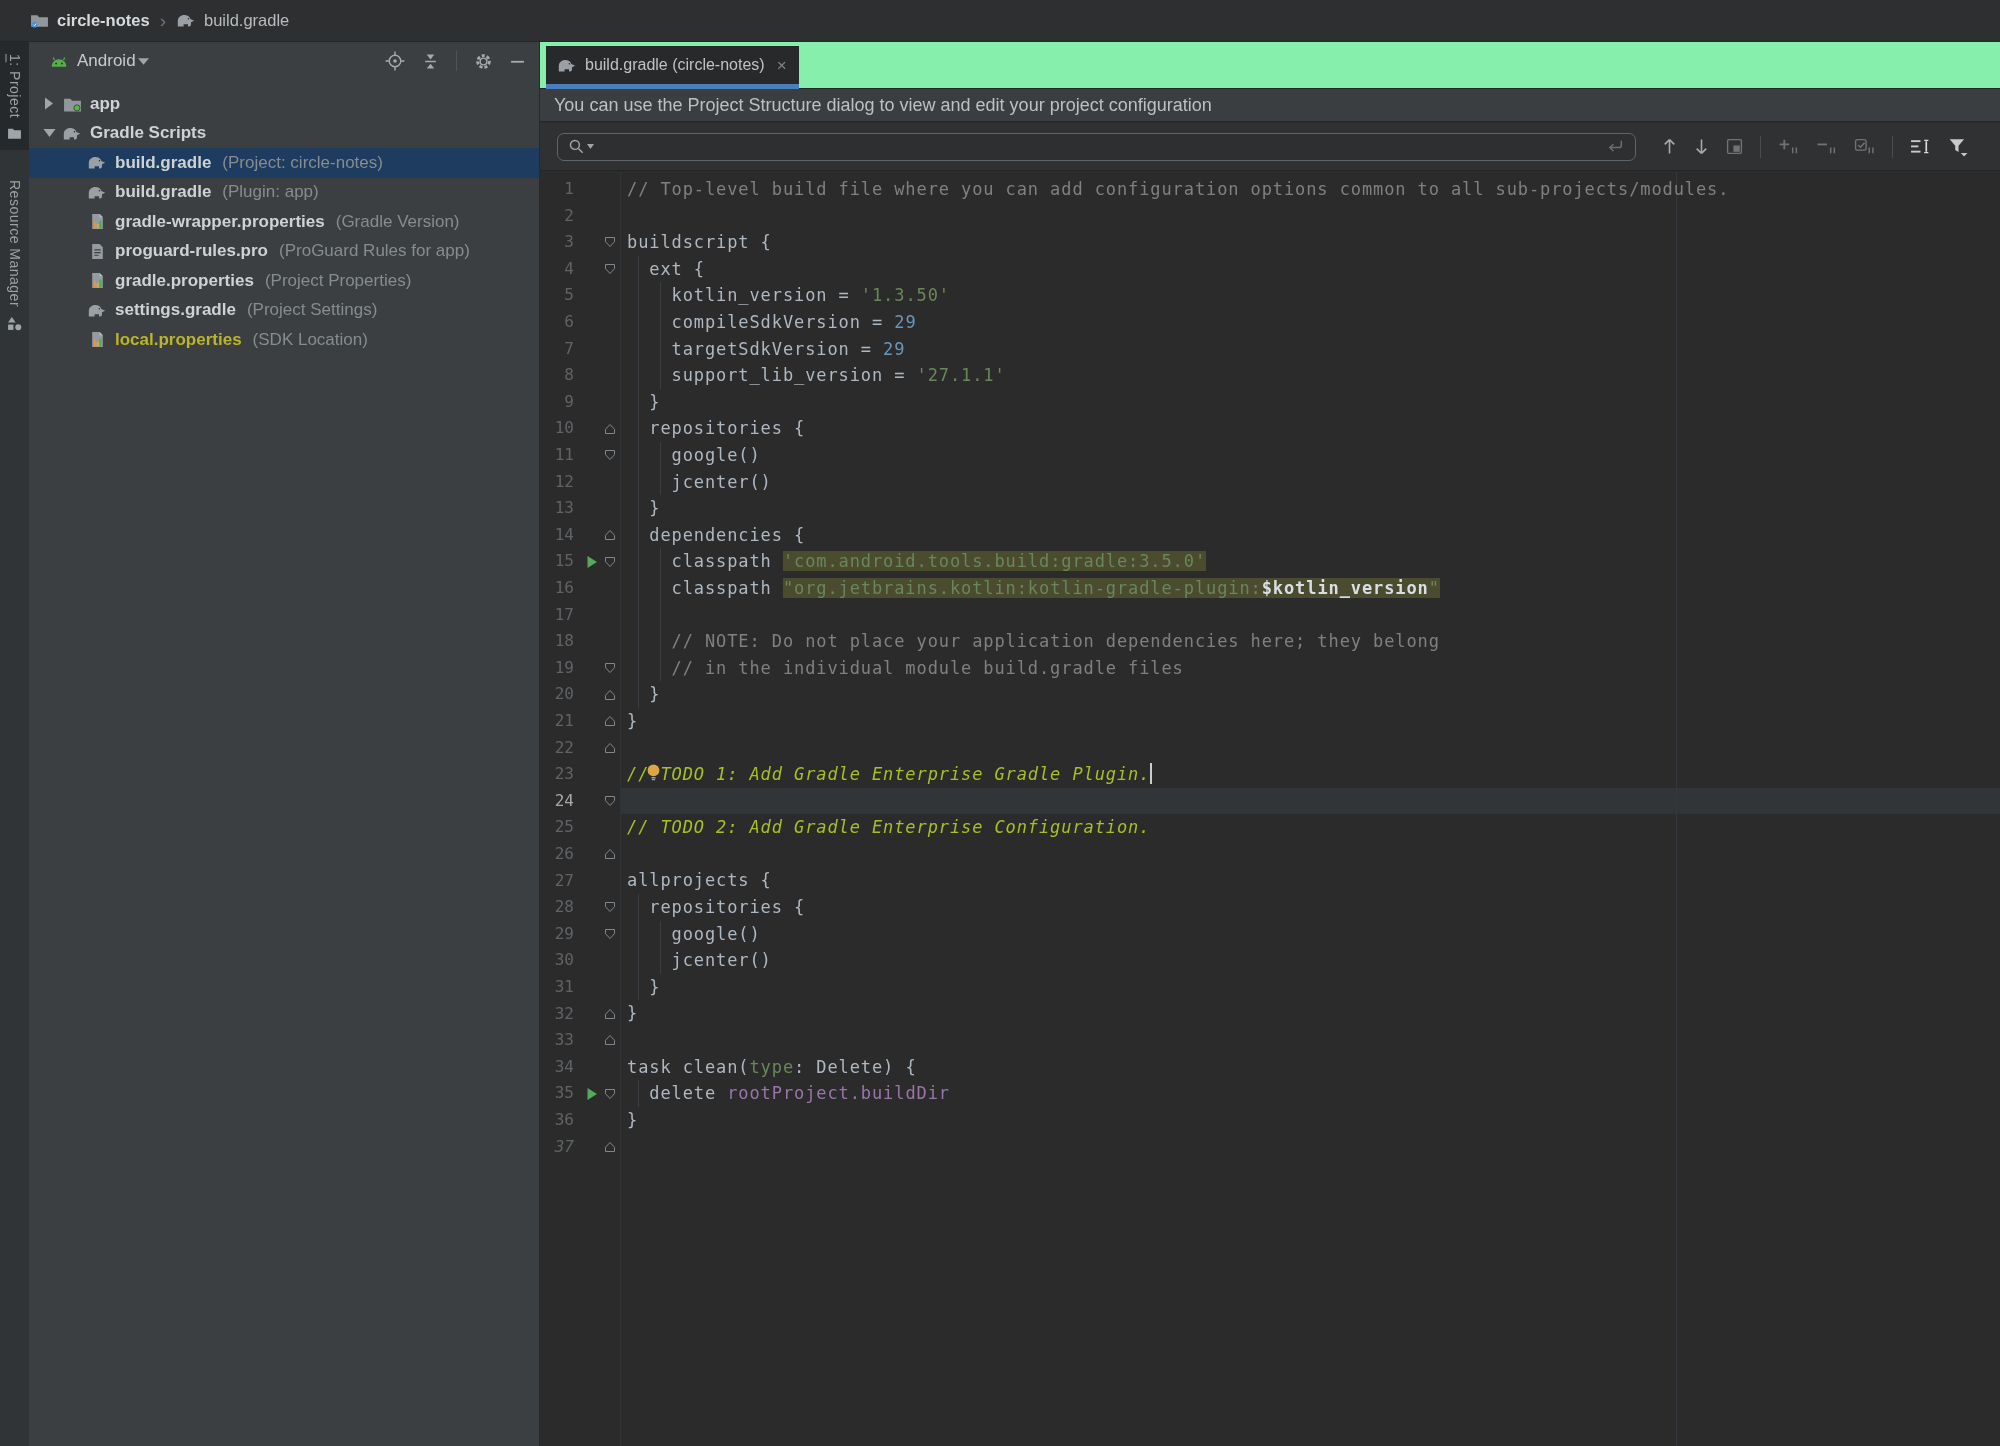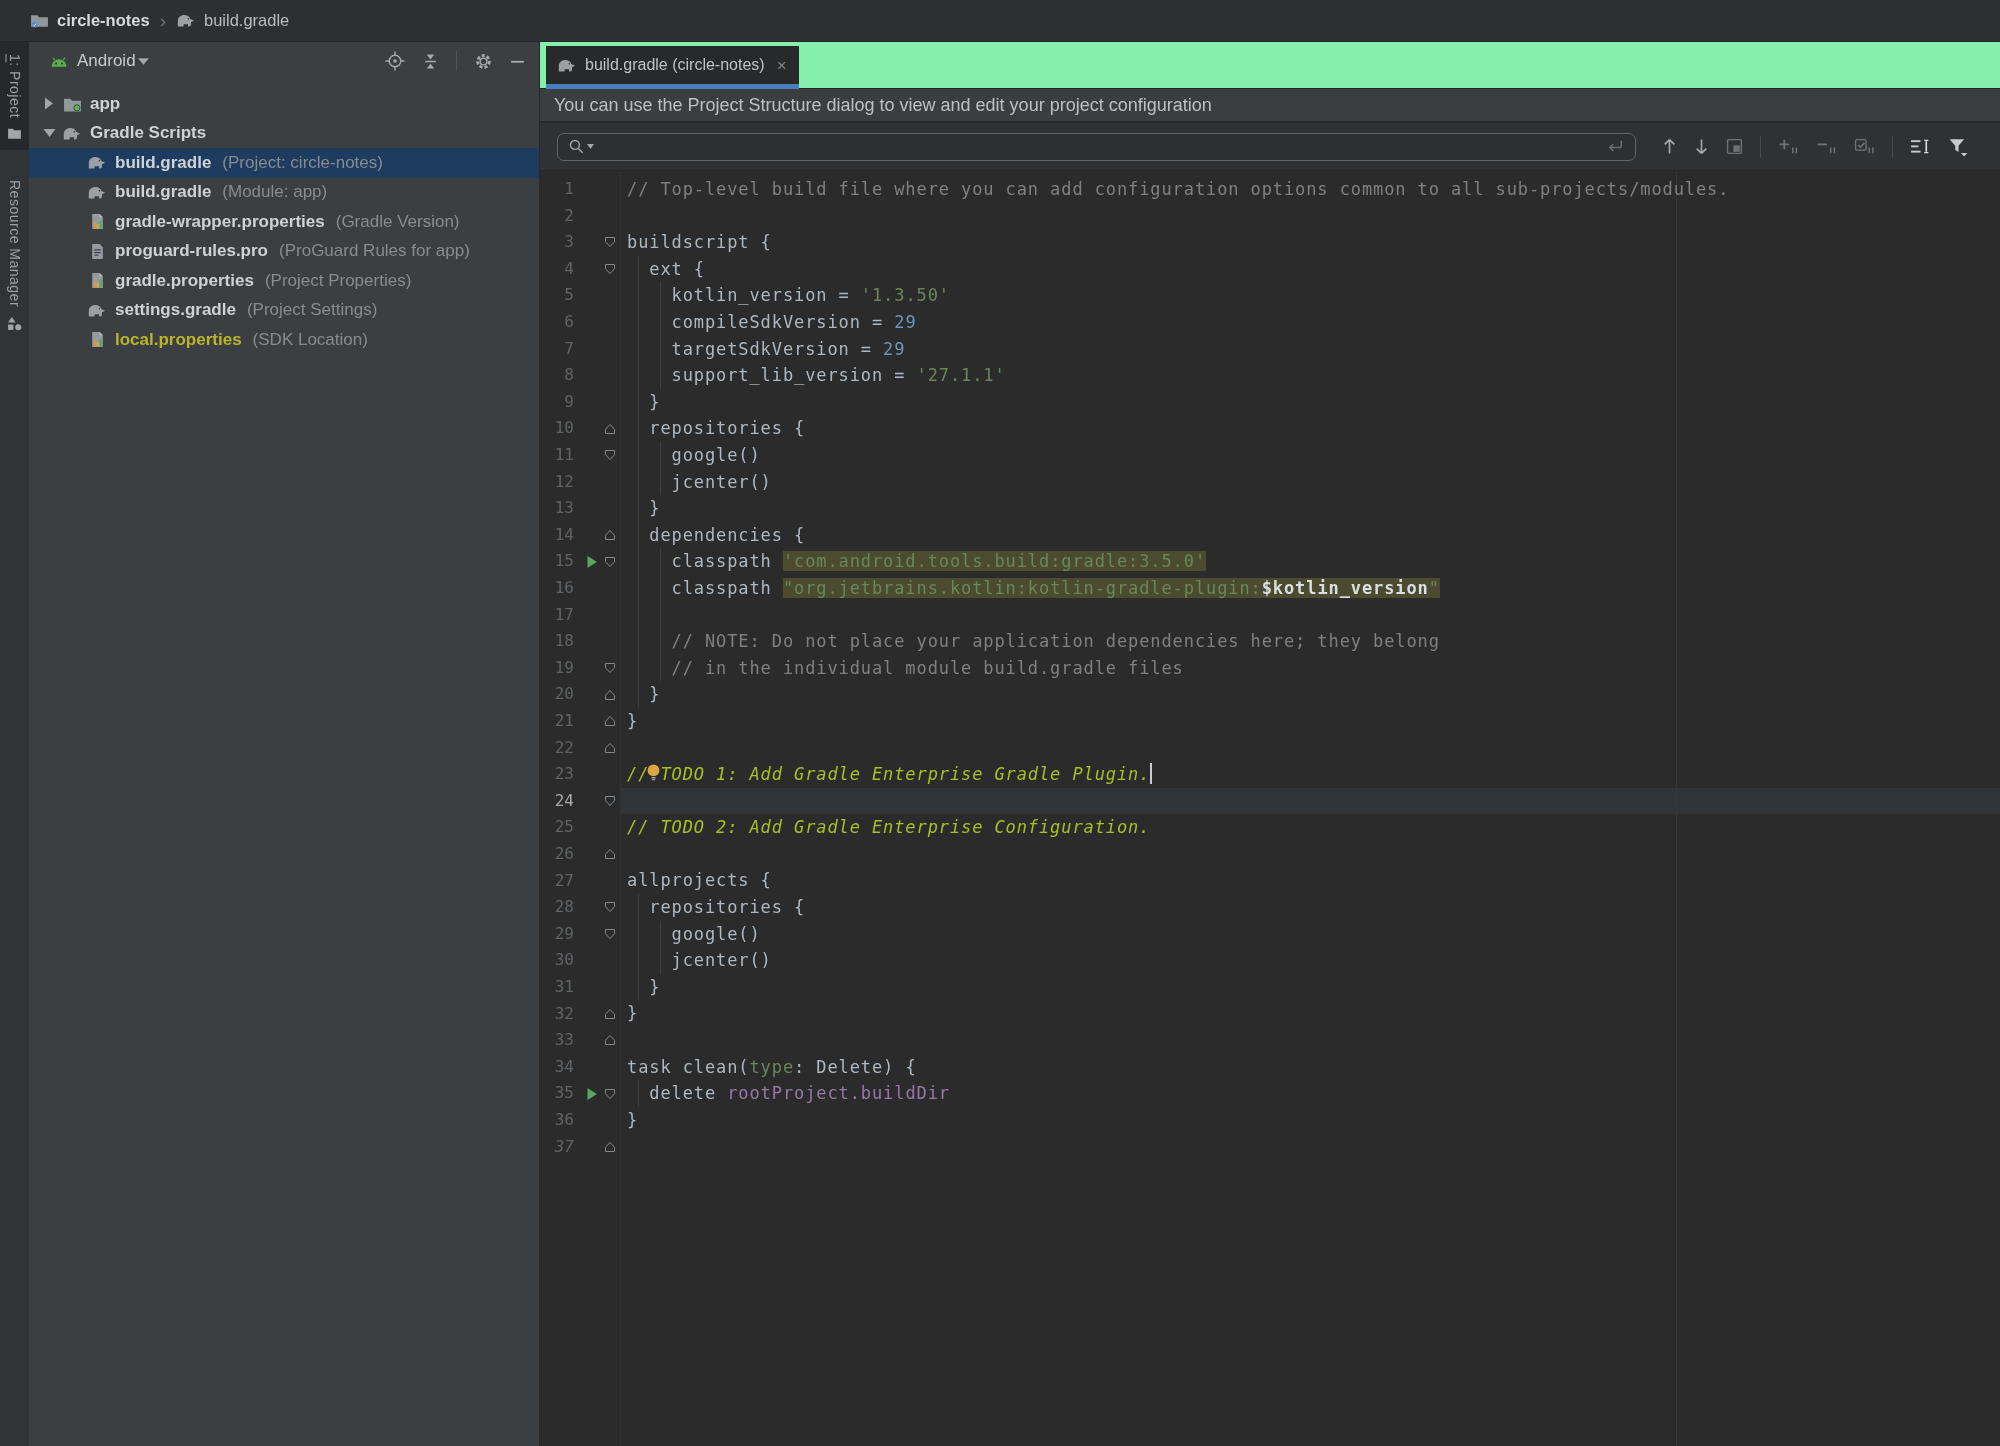--- a/index.html
+++ b/index.html
@@ -222,21 +222,21 @@
           <span class="tann">(Project: circle-notes)</span>
         </div>
         <div class="trow" style="padding-left: 57px;">
           <span class="icn">
             <svg width="20" height="15" viewBox="0 0 20 14">
               <path fill="#9AA0A3" d="M1.8 13V7.6C1.8 4 4.7 1.6 8.3 1.6c2.9 0 5.3 1.6 6.1 4l3.8 1.7-3.2 1.5V11a2 2 0 0 1-2 2h-1v-2.3H7.6V13z"></path>
               <circle cx="12.4" cy="5.2" r=".8" fill="#2F3234"></circle>
             </svg>
           </span>
           <span class="tlabel b">build.gradle</span>
-          <span class="tann">(Module: app)</span>
+          <span class="tann">(Plugin: app)</span>
         </div>
         <div class="trow" style="padding-left: 57px;">
           <span class="icn">
             <svg width="17" height="17" viewBox="0 0 16 16">
               <path fill="#959BA0" d="M3 1h7l3 3v11H3z"></path>
               <path fill="#B9BEC1" d="M10 1l3 3h-3z"></path>
               <rect x="4.6" y="8.6" width="2" height="6" fill="#E8923D"></rect>
               <rect x="7.2" y="10.4" width="2" height="4.2" fill="#E8A33D"></rect>
               <rect x="9.8" y="7.2" width="2" height="7.4" fill="#4CAF50"></rect>
             </svg>

